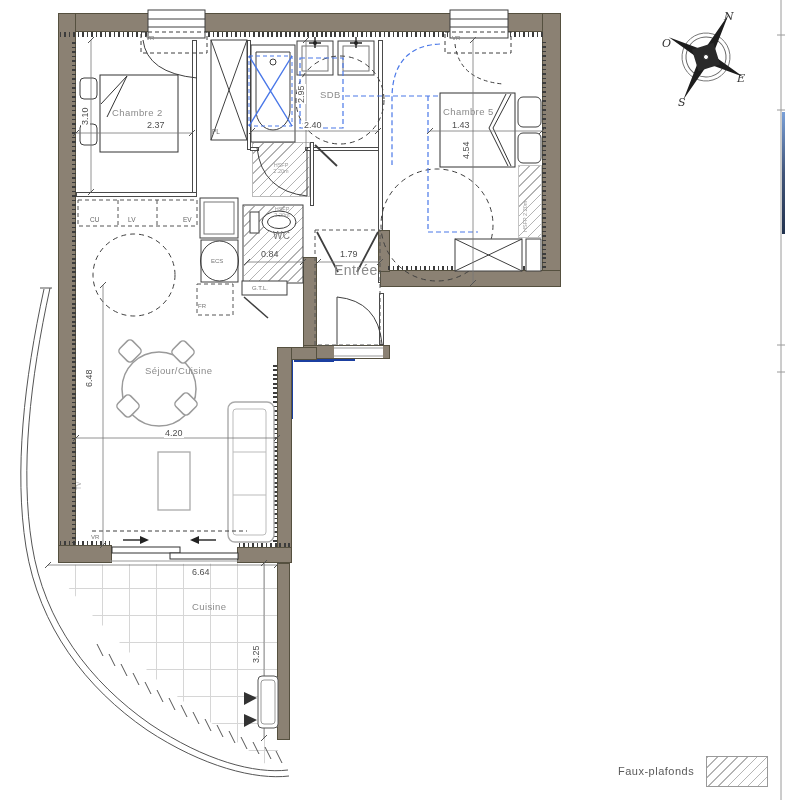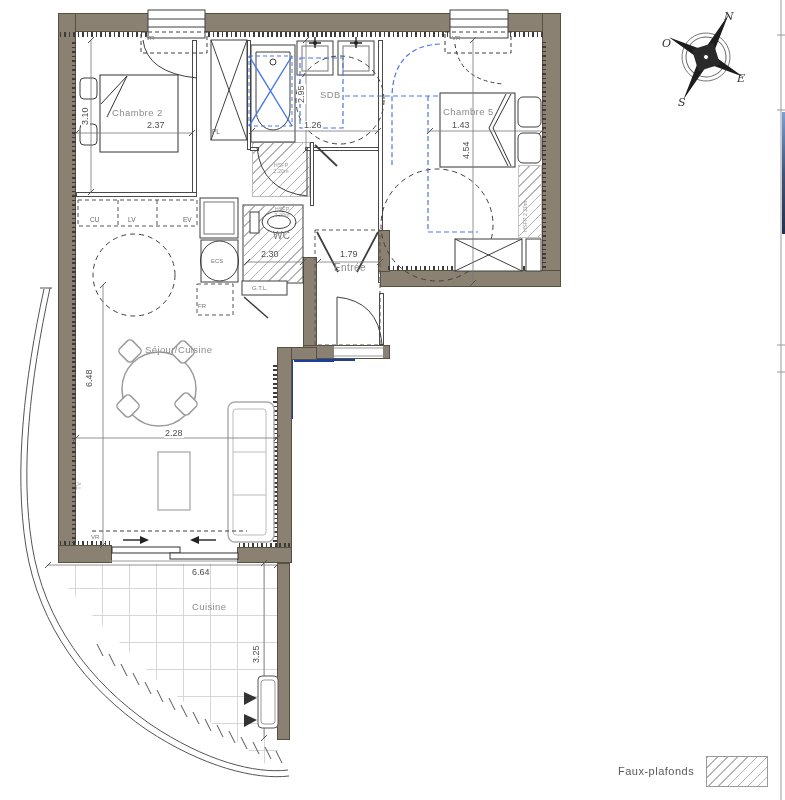--- a/index.html
+++ b/index.html
@@ -254,36 +254,36 @@
   </g>
 </svg>
 
 <div id="photo-sliver"></div>
 
 <div class="rlabel" style="left:112px;top:108px">Chambre 2</div>
 <div class="dimt" style="left:146px;top:121px">2.37</div>
 <div class="dimt rot" style="left:81px;top:126px">3.10</div>
 
 <div class="rlabel" style="left:320px;top:90px">SDB</div>
-<div class="dimt" style="left:303px;top:121px">1.26</div>
+<div class="dimt" style="left:303px;top:121px">2.40</div>
 <div class="dimt rot" style="left:297px;top:104px">2.95</div>
 
 <div class="rlabel" style="left:443px;top:107px">Chambre 5</div>
 <div class="dimt" style="left:451px;top:121px">1.43</div>
 <div class="dimt rot" style="left:462px;top:160px">4.54</div>
 
-<div class="rlabel" style="left:145px;top:345px">Séjour/Cuisine</div>
+<div class="rlabel" style="left:145px;top:366px">Séjour/Cuisine</div>
 <div class="dimt rot" style="left:85px;top:388px">6.48</div>
-<div class="dimt" style="left:164px;top:429px">2.28</div>
+<div class="dimt" style="left:164px;top:429px">4.20</div>
 
 <div class="dimt" style="left:339px;top:250px">1.79</div>
-<div class="rlabel" style="left:334px;top:263px;font-size:10px">Entrée</div>
+<div class="rlabel" style="left:334px;top:263px;font-size:14px">Entrée</div>
 
 <div class="rlabel" style="left:273px;top:231px;font-size:10px;color:#777">WC</div>
-<div class="dimt" style="left:260px;top:250px;background:transparent">2.30</div>
+<div class="dimt" style="left:260px;top:250px;background:transparent">0.84</div>
 
 <div class="rlabel" style="left:192px;top:602px">Cuisine</div>
 <div class="dimt" style="left:191px;top:568px;background:transparent">6.64</div>
 <div class="dimt rot" style="left:252px;top:664px;background:transparent">3.25</div>
 
 <div class="tiny" style="left:146px;top:35px">VR</div>
 <div class="tiny" style="left:452px;top:35px">VR</div>
 <div class="tiny" style="left:91px;top:534px">VR</div>
 <div class="small" style="left:212px;top:129px">PL</div>
 <div class="small" style="left:90px;top:217px">CU</div>

